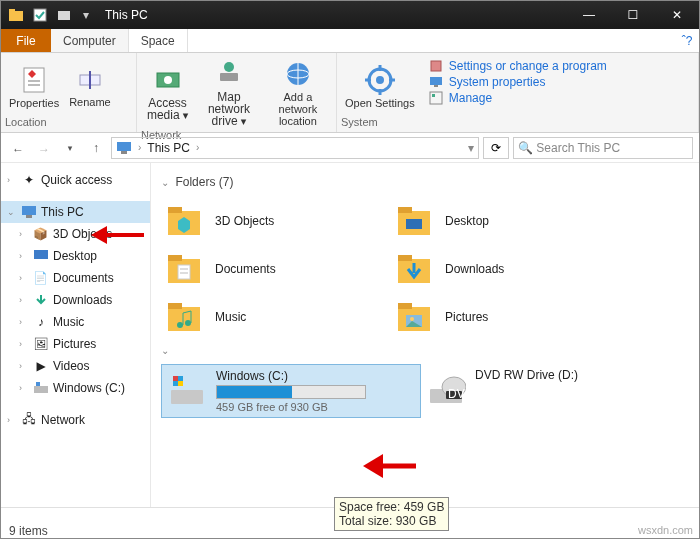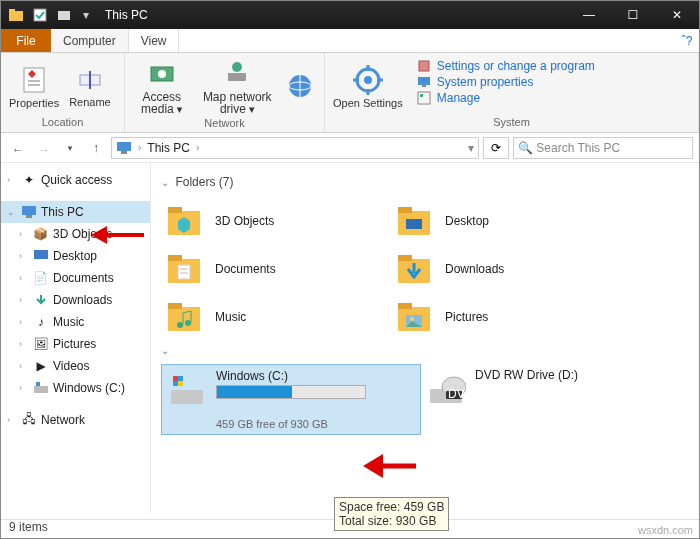--- a/index.html
+++ b/index.html
@@ -12,21 +12,21 @@
 .titlebar .winbtn{width:44px;height:28px;display:flex;align-items:center;justify-content:center;color:#fff}
 .titlebar .chev{width:18px;text-align:center;color:#ccc}
 .tabs{height:24px;background:#fff;display:flex;border-bottom:1px solid #d0d0d0}
 .tabs .file{width:50px;background:#c86400;color:#fff;display:flex;align-items:center;justify-content:center;font-size:12px}
 .tabs .tab{padding:8px 12px;display:flex;align-items:center;color:#444;border-right:1px solid #e0e0e0}
 .tabs .tab.active{background:#f5f5f5}
 .tabs .help{margin-left:auto;width:24px;display:flex;align-items:center;justify-content:center;color:#1e6fd6}
 .ribbon{height:80px;background:#f5f5f5;border-bottom:1px solid #d0d0d0;display:flex}
 .rgroup{display:flex;flex-direction:column;border-right:1px solid #e0e0e0;padding:2px 4px}
 .rgroup .btns{display:flex;gap:2px;flex:1}
-.rgroup .glabel{text-align:center;color:#666;font-size:11px;height:14px}
+.rgroup .glabel{color:#666;font-size:11px;height:14px}
 .rbtn{display:flex;flex-direction:column;align-items:center;justify-content:center;padding:2px 4px;min-width:40px}
 .rbtn .ricon{width:32px;height:32px;display:flex;align-items:center;justify-content:center;font-size:22px}
 .rbtn.big .ricon{height:34px}
 .rbtn .rlabel{font-size:11px;text-align:center;color:#333;line-height:12px}
 .rlinks{display:flex;flex-direction:column;padding:4px 8px;gap:2px;flex:1}
 .rlink{display:flex;align-items:center;gap:6px;color:#1e6fd6;font-size:11px}
 .addr{height:30px;display:flex;align-items:center;gap:4px;padding:0 6px;border-bottom:1px solid #e8e8e8}
 .navbtn{width:22px;height:22px;display:flex;align-items:center;justify-content:center;color:#555;border-radius:2px}
 .addrbar{flex:1;height:22px;border:1px solid #ccc;display:flex;align-items:center;padding:0 4px;gap:6px}
 .addrbar .crumb{color:#222}
@@ -46,23 +46,23 @@
 .folder{width:230px;height:48px;display:flex;align-items:center;gap:10px;padding:2px}
 .fico{width:42px;height:42px;display:flex;align-items:center;justify-content:center}
 .fname{color:#222}
 .drive{width:260px;display:flex;align-items:flex-start;gap:8px;padding:4px}
 .drive.sel{background:#cce5f6;border:1px solid #7fb8e0}
 .dico{width:42px;height:42px;display:flex;align-items:center;justify-content:center}
 .dinfo{flex:1}
 .dname{color:#222;margin-bottom:2px}
 .bar{width:150px;height:14px;border:1px solid #acacac;background:#e8e8e8;position:relative}
 .barfill{height:100%;background:#1e90d6}
-.dfree{color:#666;font-size:11px;margin-top:19px}
+.dfree{color:#666;font-size:11px;margin-top:2px}
 .tooltip{position:absolute;left:333px;top:496px;background:#fefee8;border:1px solid #888;padding:2px 4px;font-size:11px;color:#333;z-index:5}
-.status{position:absolute;bottom:0;left:0;right:0;height:19px;border-top:1px solid #e0e0e0;display:flex;align-items:flex-start;padding:0 8px;color:#444;background:#fff}
+.status{position:absolute;bottom:0;left:0;right:0;height:31px;border-top:1px solid #e0e0e0;display:flex;align-items:flex-end;padding:0 8px;color:#444;background:#fff}
 .watermark{position:absolute;right:6px;bottom:2px;color:#aaa;font-size:11px}
 .arrow1{position:absolute;left:88px;top:222px;pointer-events:none}
 .arrow2{position:absolute;left:360px;top:450px;pointer-events:none}
 svg.fold{width:40px;height:40px}
 </style>
 </head>
 <body>
 
 <div class="titlebar">
   <div class="qat">
@@ -89,26 +89,26 @@
   <div class="winbtns">
     <div class="winbtn">—</div>
     <div class="winbtn">☐</div>
     <div class="winbtn">✕</div>
   </div>
 </div>
 
 <div class="tabs">
   <div class="file">File</div>
   <div class="tab active">Computer</div>
-  <div class="tab">View</div>
+  <div class="tab">Space</div>
   <div class="help">ˆ<span style="color:#1e6fd6">?</span></div>
 </div>
 
 <div class="ribbon">
-  <div class="rgroup" style="width:124px">
+  <div class="rgroup" style="width:136px">
     <div class="btns">
       <div class="rbtn big">
           <div class="ricon">
             <svg width="28" height="28">
               <rect x="4" y="2" width="20" height="24" fill="#fff" stroke="#999"></rect>
               <path d="M8 8 L12 4 L16 8 L12 12 Z" fill="#d33"></path>
               <rect x="8" y="14" width="12" height="2" fill="#bbb"></rect>
               <rect x="8" y="18" width="12" height="2" fill="#bbb"></rect>
             </svg>
           </div>
@@ -147,20 +147,21 @@
           <div class="rlabel"><span>Map network drive</span> ▾</div>
         </div>
       <div class="rbtn big">
           <div class="ricon">
             <svg width="30" height="30">
               <circle cx="15" cy="15" r="11" fill="#4a90d9"></circle>
               <ellipse cx="15" cy="15" rx="11" ry="4" fill="none" stroke="#fff"></ellipse>
               <path d="M15 4 L15 26" stroke="#fff"></path>
             </svg>
           </div>
+          <div class="rlabel">Add a network location</div>
         </div>
     </div>
     <div class="glabel">Network</div>
   </div>
   <div class="rgroup" style="flex:1">
     <div class="btns">
       <div class="rbtn big">
           <div class="ricon">
             <svg width="30" height="30">
               <circle cx="15" cy="15" r="11" fill="none" stroke="#4a90d9" stroke-width="3"></circle>

